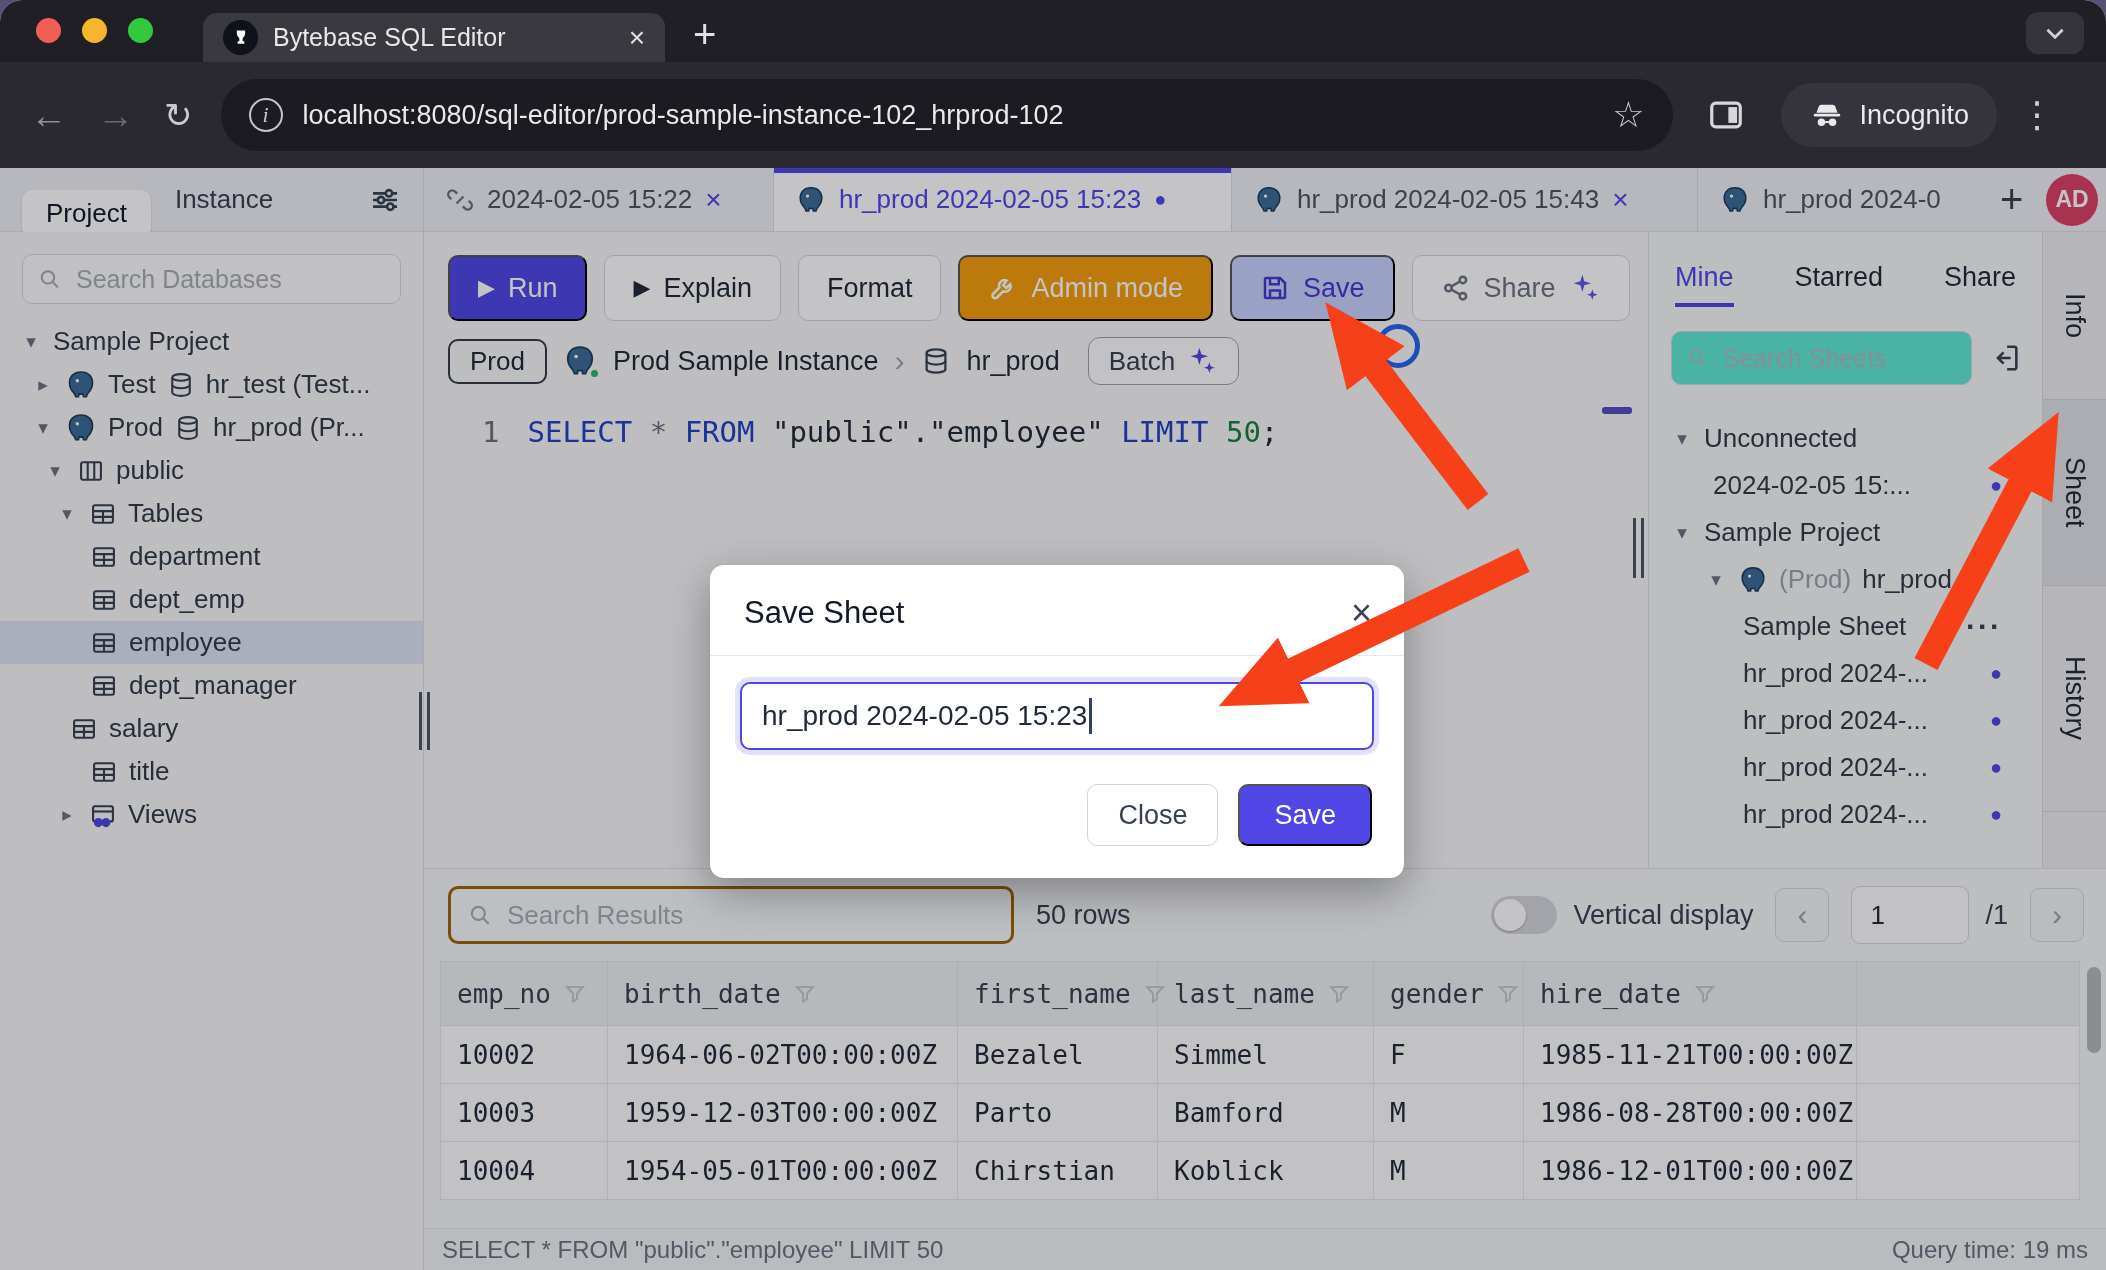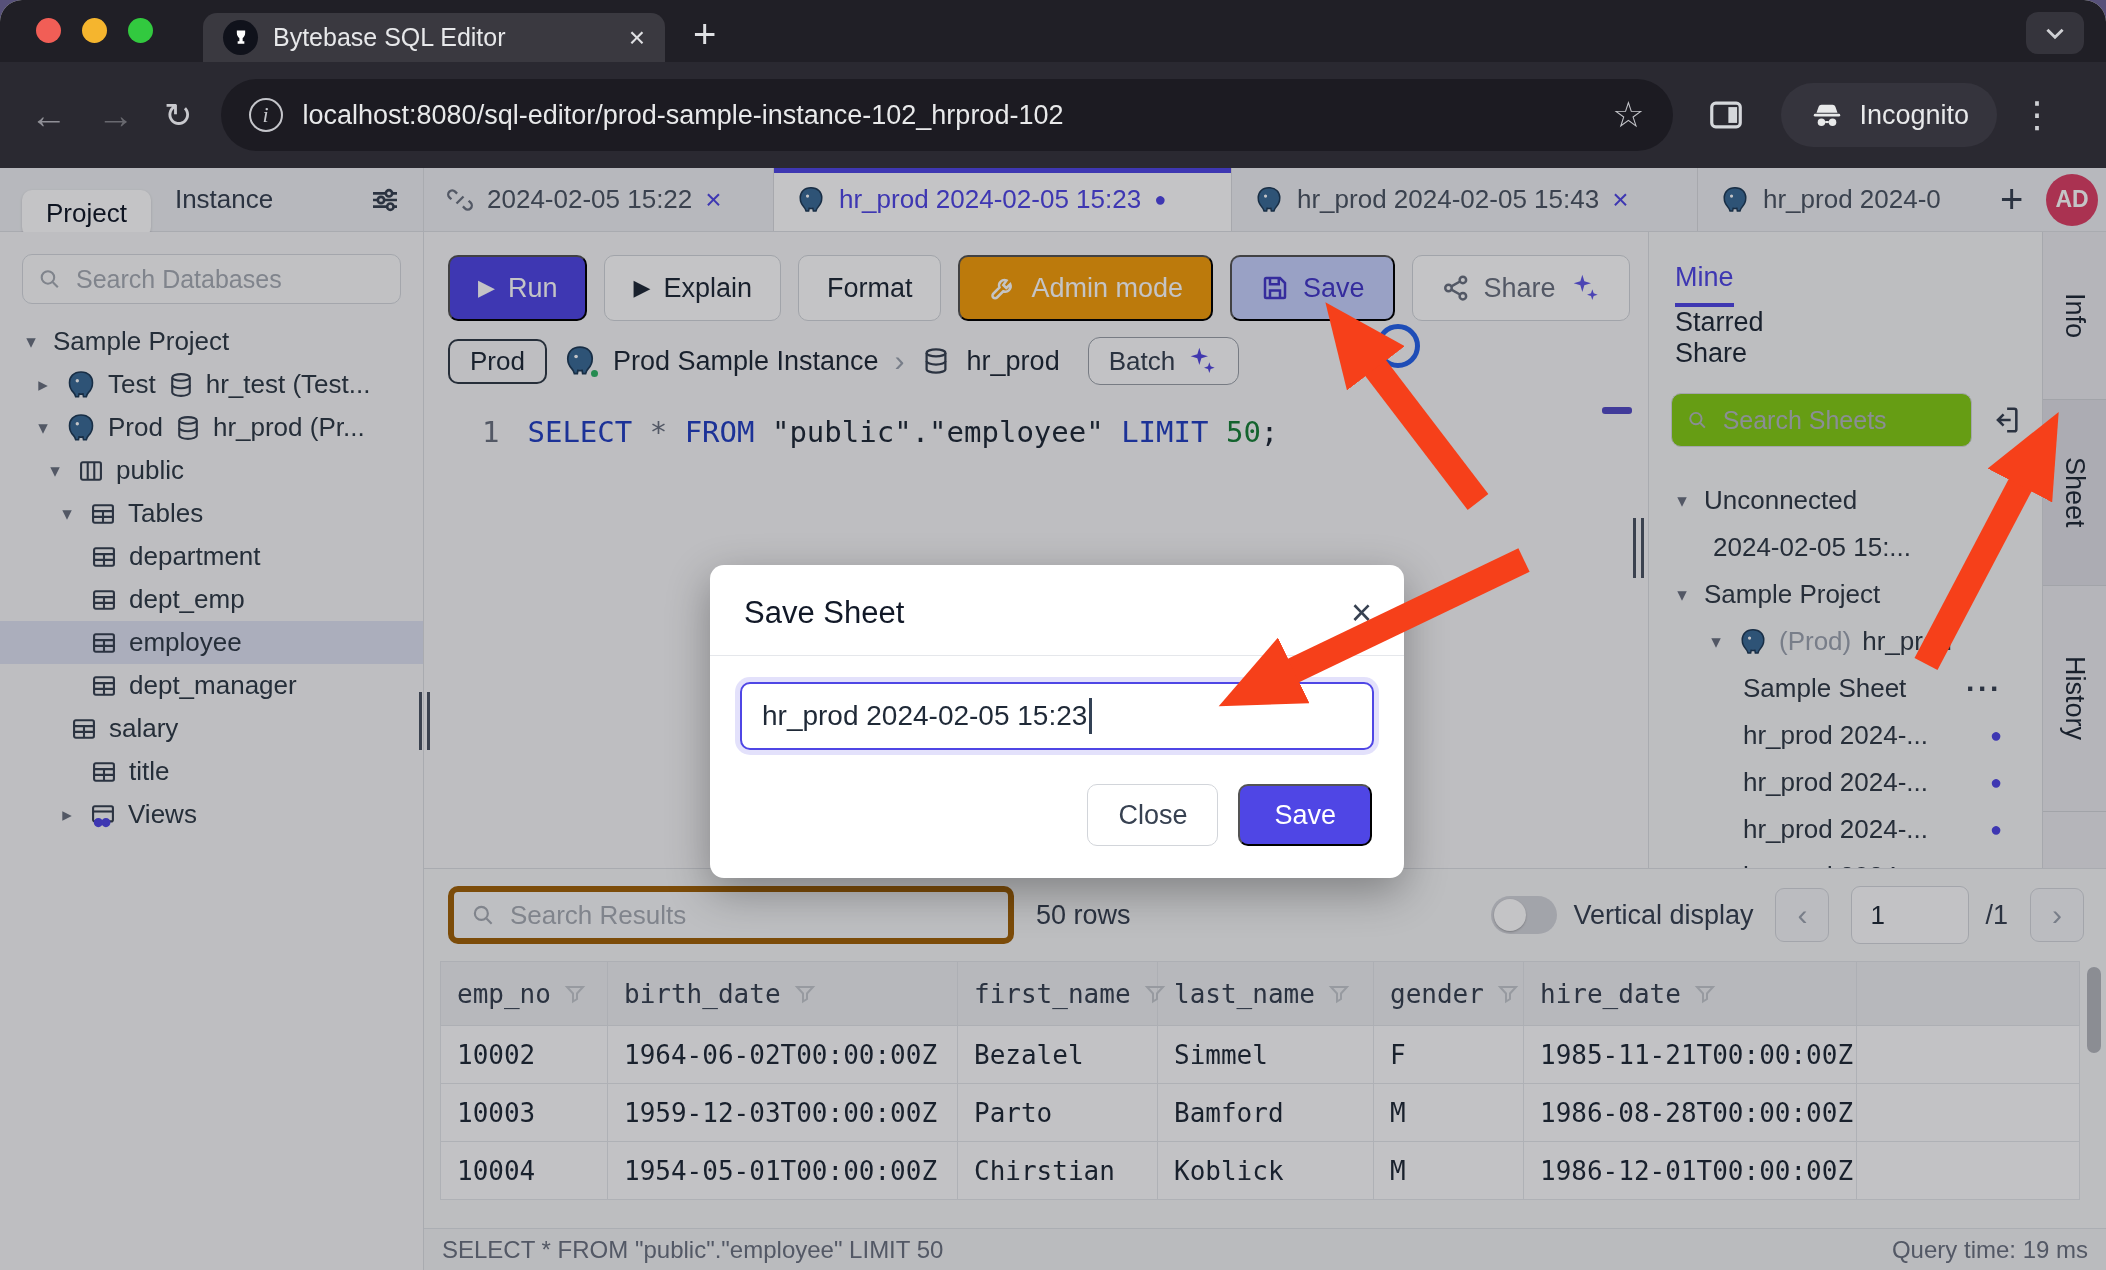--- a/index.html
+++ b/index.html
@@ -93,44 +93,44 @@
   .batch { border:1.5px solid #9aa0a8; border-radius:12px; padding:7px 20px; display:flex; align-items:center;
            gap:11px; font-size:26px; color:#374151; margin-left:12px; background:#fdfdfe; }
   .spin-circle { position:absolute; left:952px; top:92px; width:44px; height:44px; border:5px solid #2563eb; border-radius:50%; }
   .code { display:flex; gap:28px; padding:30px 0 0 58px; font-family:"DejaVu Sans Mono",monospace; font-size:29px; color:#1f2937; }
   .lineno { color:#6b7280; }
   .kw { color:var(--keyword); } .op { color:#6b7280; } .num { color:var(--number); }
   .mthumb { position:absolute; left:1602px; top:239px; width:30px; height:7px; background:#544cc6; border-radius:3px; z-index:2;}
 
   
   .sheet { position:absolute; top:64px; left:1648px; width:394px; height:636px; border-left:1px solid #dcdee3; background:#f6f7f8; }
-  .sh-tabs { display:flex; align-items:flex-start; justify-content:space-between; padding:30px 26px 0; font-size:27px; color:#1f2937;flex-direction:column; }
+  .sh-tabs { display:flex; align-items:flex-start; justify-content:space-between; padding:30px 26px 0; font-size:27px; color:#1f2937; }
   .sh-tab-active { color:var(--accent); padding-bottom:10px; border-bottom:4px solid var(--accent); }
   .sh-search-row { display:flex; align-items:center; margin:24px 20px 0 22px; gap:16px; }
-  .sh-search { flex:1; height:54px; border:1px solid #d5d8dd; border-radius:10px; background:#84cc16;
+  .sh-search { flex:1; height:54px; border:1px solid #d5d8dd; border-radius:10px; background:#5eead4;
                display:flex; align-items:center; gap:12px; padding:0 14px; min-width:0; }
   .sh-search input { border:none; outline:none; background:transparent; font-size:25px; width:100%; color:#374151;
                      font-family:"Liberation Sans",sans-serif;}
   .sh-search input::placeholder { color:#b3b8bf; }
   .sh-tree { margin-top:30px; font-size:26px; color:#303a46; }
   .srow { height:47px; display:flex; align-items:center; gap:11px; padding-right:40px; white-space:nowrap; }
   .srow .dot { color:var(--accent); font-size:20px; margin-left:auto; }
   .srow .more { color:#374151; font-size:30px; letter-spacing:2px; margin-left:auto; font-weight:700; }
   .muted { color:#9ca3af; }
 
   
   .side-tabs { position:absolute; top:64px; left:2042px; width:64px; height:636px; background:#ececef; border-left:1px solid #d8dade; }
   .vtab { writing-mode:vertical-rl; width:100%; display:flex; align-items:center; justify-content:center;
           font-size:27px; color:#1f2937; border-bottom:1px solid #d3d5d9; }
   .vtab.sel { background:#e0e0e6; }
 
   
   .results { position:absolute; top:700px; left:424px; right:0; bottom:42px; background:#f6f7f8; border-top:1px solid #dcdee3; overflow:hidden; }
   .res-toolbar { display:flex; align-items:center; height:92px; padding:0 22px 0 24px; gap:22px; }
-  .res-search { width:566px; height:58px; border:6px solid #a16207; border-radius:10px; display:flex; align-items:center;
+  .res-search { width:566px; height:58px; border:3px solid #a16207; border-radius:10px; display:flex; align-items:center;
                 gap:12px; padding:0 16px; background:#f8f9fa; flex:none;}
   .res-search input { border:none; outline:none; background:transparent; font-size:26px; width:100%; color:#374151;
                       font-family:"Liberation Sans",sans-serif;}
   .res-search input::placeholder { color:#a6abb3; }
   .rowcount { font-size:27px; color:#374151; }
   .spacer { flex:1; }
   .toggle { width:66px; height:38px; border-radius:19px; background:#d3d5da; position:relative; flex:none; }
   .toggle i { position:absolute; left:3px; top:3px; width:32px; height:32px; border-radius:50%; background:#fff; box-shadow:0 1px 2px rgba(0,0,0,.25); }
   .tog-label { font-size:27px; color:#374151; margin-left:-6px; }
   .pg-btn { width:54px; height:54px; border:1px solid #d4d7dc; border-radius:9px; background:#f4f5f7; color:#9ca3af;

